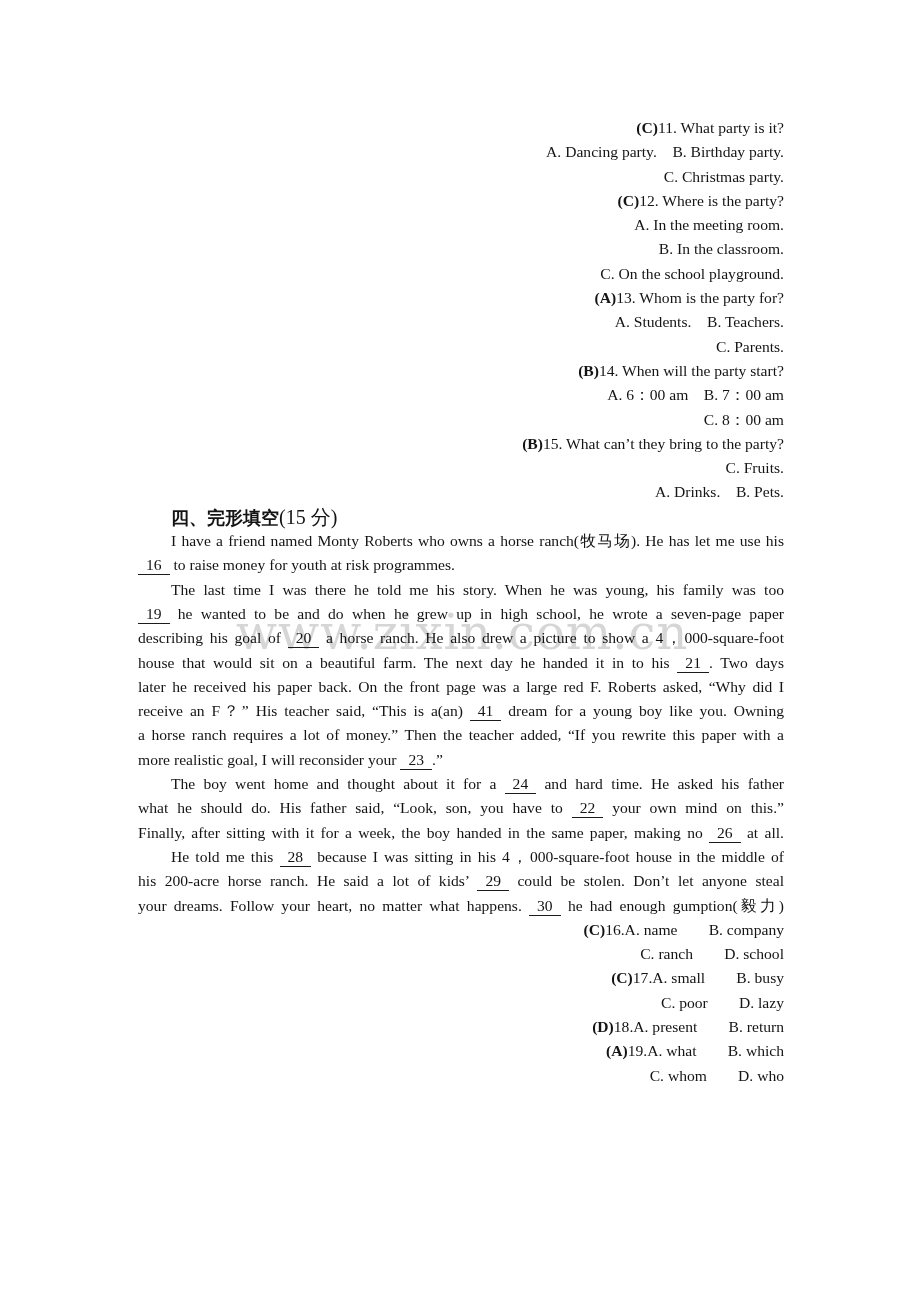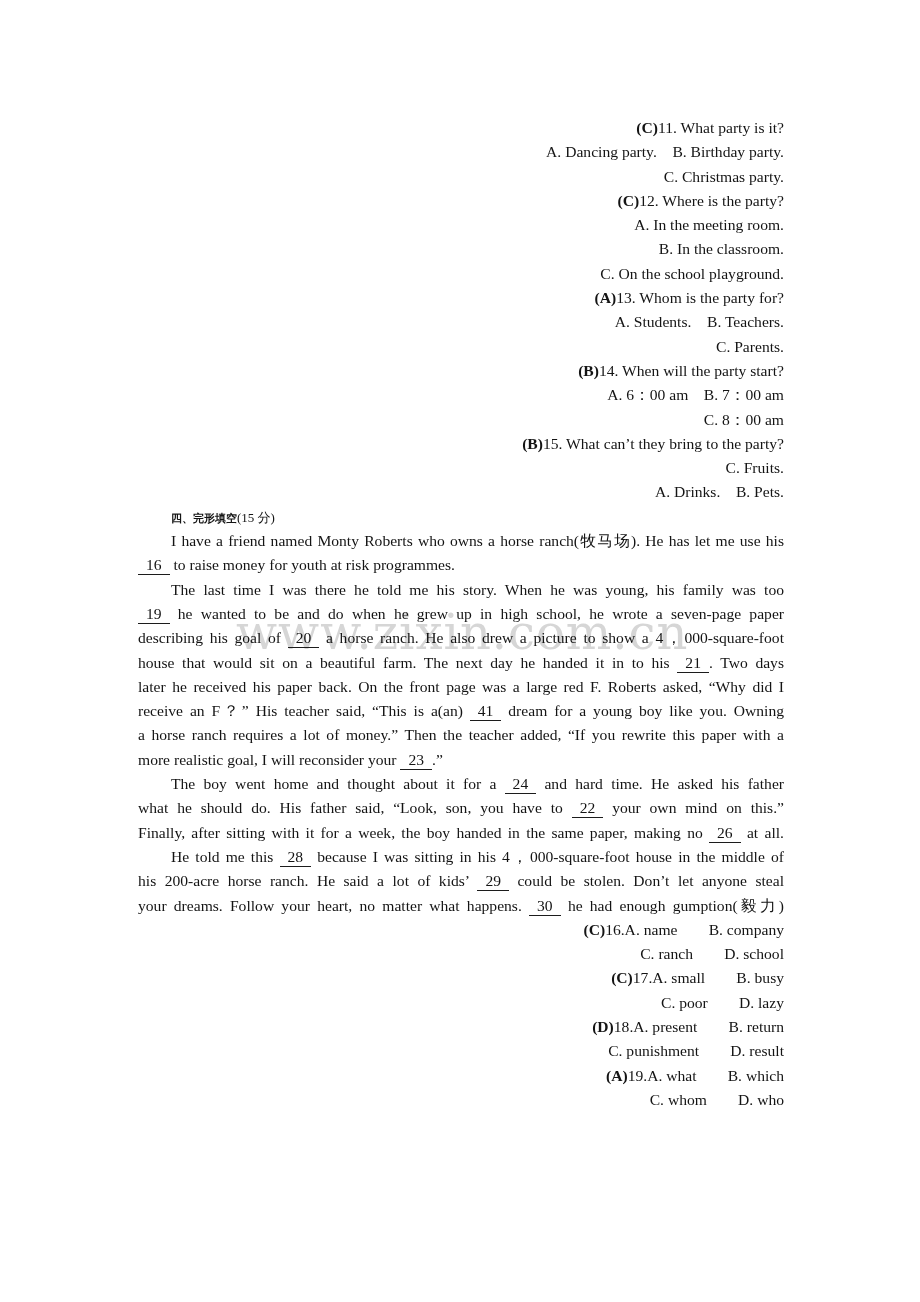--- a/index.html
+++ b/index.html
@@ -24,22 +24,22 @@
   }
   .qblock .line{padding-left:33px;text-align:right;}
   .ind{padding-left:33px;}
   .just{text-align:justify;text-align-last:justify;text-justify:inter-word;}
   b{font-weight:bold;}
   .blank{
     display:inline-block;line-height:19px;
     border-bottom:1.4px solid #1c1c1c;padding:0 8px;
   }
   .sec-line{height:24.3px;line-height:24.3px;padding-left:33px;}
-  .hdr-cn{font-family:"DejaVu Sans", sans-serif;font-weight:700;font-size:11px;}
-  .hdr-score{font-weight:400;font-size:13px;}
+  .hdr-cn{font-family:"DejaVu Sans", sans-serif;font-weight:700;font-size:18px;}
+  .hdr-score{font-weight:400;font-size:20px;}
 </style>
 </head>
 <body>
 
 <div class="page">
 
   <div class="watermark">www.zixin.com.cn</div>
 
   <div class="content">
 
@@ -84,19 +84,18 @@
         <div class="line just">his 200-acre horse ranch. He said a lot of kids’ <span class="blank">29</span> could be stolen. Don’t let anyone steal</div>
         <div class="line just">your dreams. Follow your heart, no matter what happens. <span class="blank">30</span> he had enough gumption(毅力)</div>
       </div>
 
     <div class="qblock">
         <div class="line"><b>(C)</b>16.A. name  B. company</div>
         <div class="line">C. ranch  D. school</div>
         <div class="line"><b>(C)</b>17.A. small  B. busy</div>
         <div class="line">C. poor  D. lazy</div>
         <div class="line"><b>(D)</b>18.A. present  B. return</div>
-        <div class="line">C. punishment  D. result</div>
         <div class="line"><b>(A)</b>19.A. what  B. which</div>
         <div class="line">C. whom  D. who</div>
       </div>
 
   </div>
 </div>
 
 </body></html>

